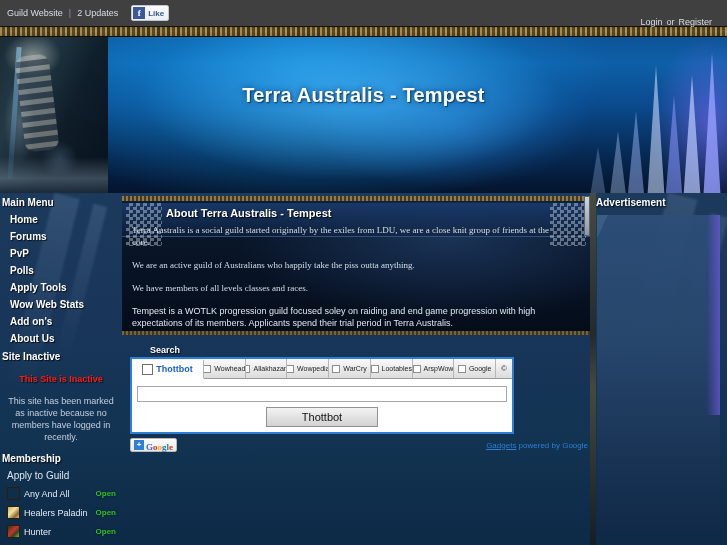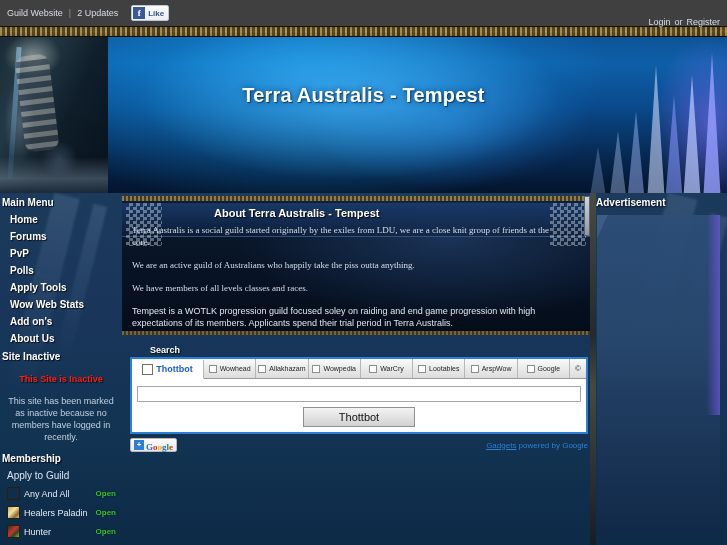--- a/index.html
+++ b/index.html
@@ -44,21 +44,21 @@
     gap: 3px;
   }
   #fb-badge {
     width: 12px; height: 12px; background: #3b5998;
     color: #fff; font-size: 9px; font-weight: bold;
     font-family: "Liberation Serif", serif;
     line-height: 12px; text-align: center;
   }
   #fb-label { font-size: 8px; color: #33568f; font-weight: bold; }
   #topbar-right {
-    position: absolute; right: 7px; top: 0;
+    position: absolute; right: 15px; top: 0;
     height: 44px; display: flex; align-items: center; gap: 4px;
   }
 
   
   #banner {
     position: absolute; left: 0; top: 26px;
     width: 727px; height: 167px;
     overflow: hidden;
     background:
       radial-gradient(ellipse 300px 120px at 48% 42%, rgba(80,190,255,.60) 0%, rgba(30,120,210,0) 70%),
@@ -250,21 +250,20 @@
   #about-bar {
     position: absolute; left: 0; top: 7px; width: 100%; height: 34px;
     background: linear-gradient(to bottom, rgba(25,58,108,.92), rgba(13,32,62,.55));
     border-bottom: 1px solid rgba(120,150,190,.25);
   }
   #about-title {
     position: absolute; left: 44px; top: 11px;
     font-size: 11px; font-weight: bold; color: #ffffff;
     text-shadow: 1px 1px 1px rgba(0,0,0,.9);
     z-index: 4;
-    margin-left: 48px;
   }
   #about-body {
     position: absolute; left: 10px; top: 28px; right: 40px;
     z-index: 3;
   }
   #about-body p {
     margin: 0 0 11px 0;
     font-size: 9px; line-height: 12px; color: #d7dee8;
     font-family: "Liberation Serif", serif;
   }
@@ -279,21 +278,21 @@
     width: 458px;
   }
   #search-label {
     font-size: 9px; font-weight: bold; color: #ffffff;
     padding: 0 0 2px 20px;
     text-shadow: 1px 1px 1px rgba(0,0,0,.8);
   }
   #gadget {
     border: 2px solid #2d7fd6;
     background: #ffffff;
-    width: 458px;
+    width: 384px;
   }
   #gadget-tabs {
     display: flex; align-items: flex-end;
     height: 20px;
     background: linear-gradient(to bottom,#f6f6f6,#e2e2e2);
     border-bottom: 1px solid #9a9a9a;
   }
   .gtab {
     display: flex; align-items: center; justify-content: center;
     gap: 3px;

